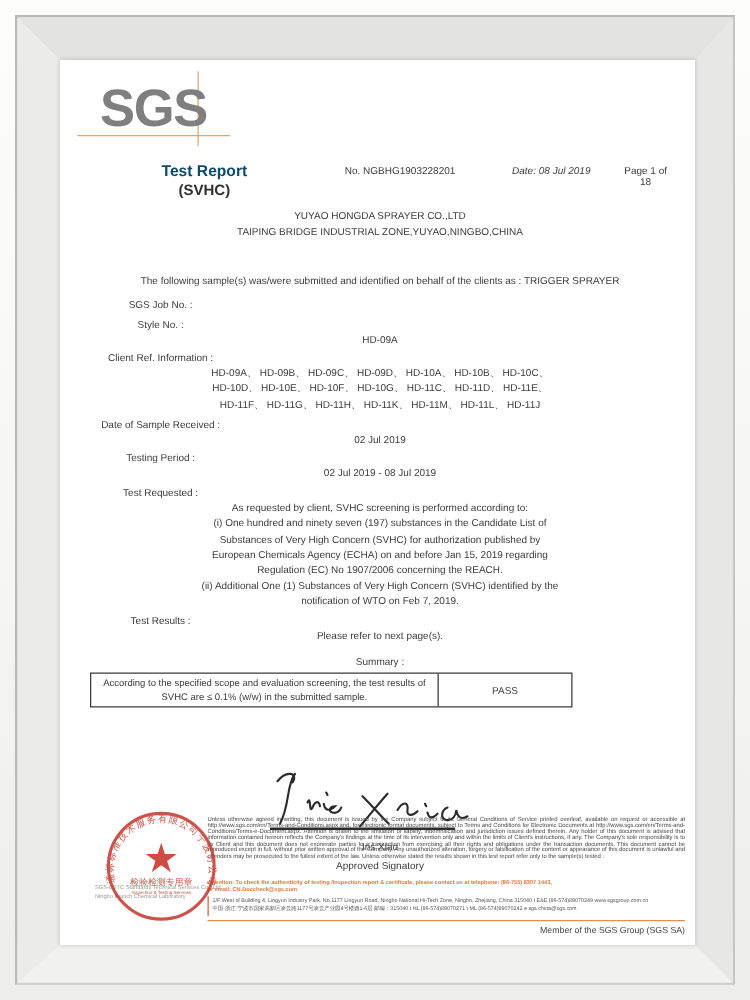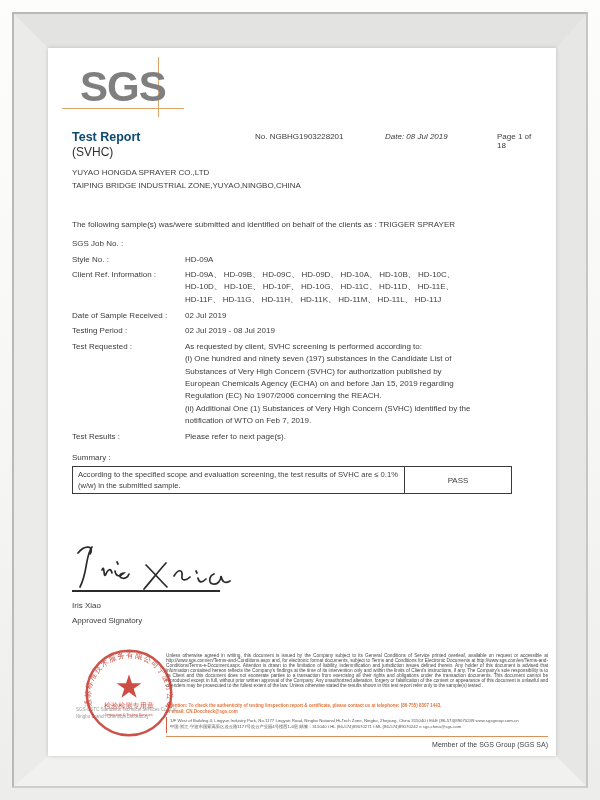--- a/index.html
+++ b/index.html
@@ -10,50 +10,50 @@
 
   
   .frame-outer { position:absolute; inset:0; background:linear-gradient(180deg,#fdfdfc 0%,#f6f6f4 55%,#ededeb 100%); }
   .frame-groove { position:absolute; inset:12px; border:2px solid #b9b9b7; border-bottom-color:#cfcfcd; border-right-color:#c6c6c4; }
   .frame-bevel { position:absolute; inset:14px;
     border-style:solid; border-width:34px 30px 30px 34px;
     border-top-color:#e3e3e1; border-left-color:#ebebe9; border-right-color:#e7e7e5; border-bottom-color:#f1f1ef; }
 
   .paper { position:absolute; left:48px; top:48px; right:44px; bottom:44px; background:#ffffff;
     box-shadow:0 0 4px rgba(0,0,0,.18); color:#3c3c3c; }
-  .doc { position:absolute; inset:0; padding:12px 20px 0 24px; font-size:8px; }
+  .doc { position:absolute; inset:0; padding:12px 20px 0 24px; font-size:8px;text-align:center; }
 
   
   .logo { position:relative; width:120px; height:54px; margin-top:2px; }
   .logo-text { position:absolute; left:8px; top:0; font-size:42px; font-weight:bold; letter-spacing:-1px; color:#7f7f7f; line-height:50px; }
   .logo-hline { position:absolute; left:-10px; bottom:7px; width:122px; height:1px; background:#dda56c; }
   .logo-vline { position:absolute; left:86px; top:-5px; width:1px; height:60px; background:#dda56c; }
 
   
   .header-row { display:flex; align-items:flex-start; margin-top:14px; }
   .title-block { width:183px; }
   .title { font-size:12.5px; font-weight:bold; color:#0c4a6e; line-height:15px; }
-  .subtitle { font-size:12px; font-weight:normal; color:#2f2f2f; line-height:15px; }
+  .subtitle { font-size:12px; font-weight:bold; color:#2f2f2f; line-height:15px; }
   .hdr-no { width:130px; padding-top:2px; }
   .hdr-date { width:112px; padding-top:2px;font-style:italic; }
   .hdr-page { flex:1; padding-top:2px; }
 
   .client { margin-top:7px; line-height:12.5px; }
 
   .intro { margin-top:27px; line-height:12px; }
 
   .fields { margin-top:7px; }
-  .field { display:flex; margin-top:3.5px; }
+  .field { display:flex; margin-top:3.5px;flex-direction:column; }
   .field-label { width:113px; line-height:12px; }
   .field-value { flex:1; line-height:12px; }
   .ml { line-height:12.4px; }
 
   
   .summary-label { margin-top:9px; line-height:12px; }
-  .summary-table { display:flex; border:1px solid #3a3a3a; margin-top:2px; width:440px; }
+  .summary-table { display:flex; border:1px solid #3a3a3a; margin-top:2px; width:386px; }
   .sum-text { flex:1; border-right:1px solid #3a3a3a; padding:2px 5px; font-size:7.6px; line-height:11px; }
   .sum-pass { width:106px; display:flex; align-items:center; justify-content:center; font-size:8px; }
 
   .signed { margin-top:40px; line-height:12px; }
   .sig-img { margin:6px 0 0 -4px; }
   .sig-name { margin-top:2px; line-height:12px; }
   .sig-role { margin-top:3px; line-height:12px; }
 
   
   .footer { position:absolute; left:118px; right:8px; bottom:8px; }

